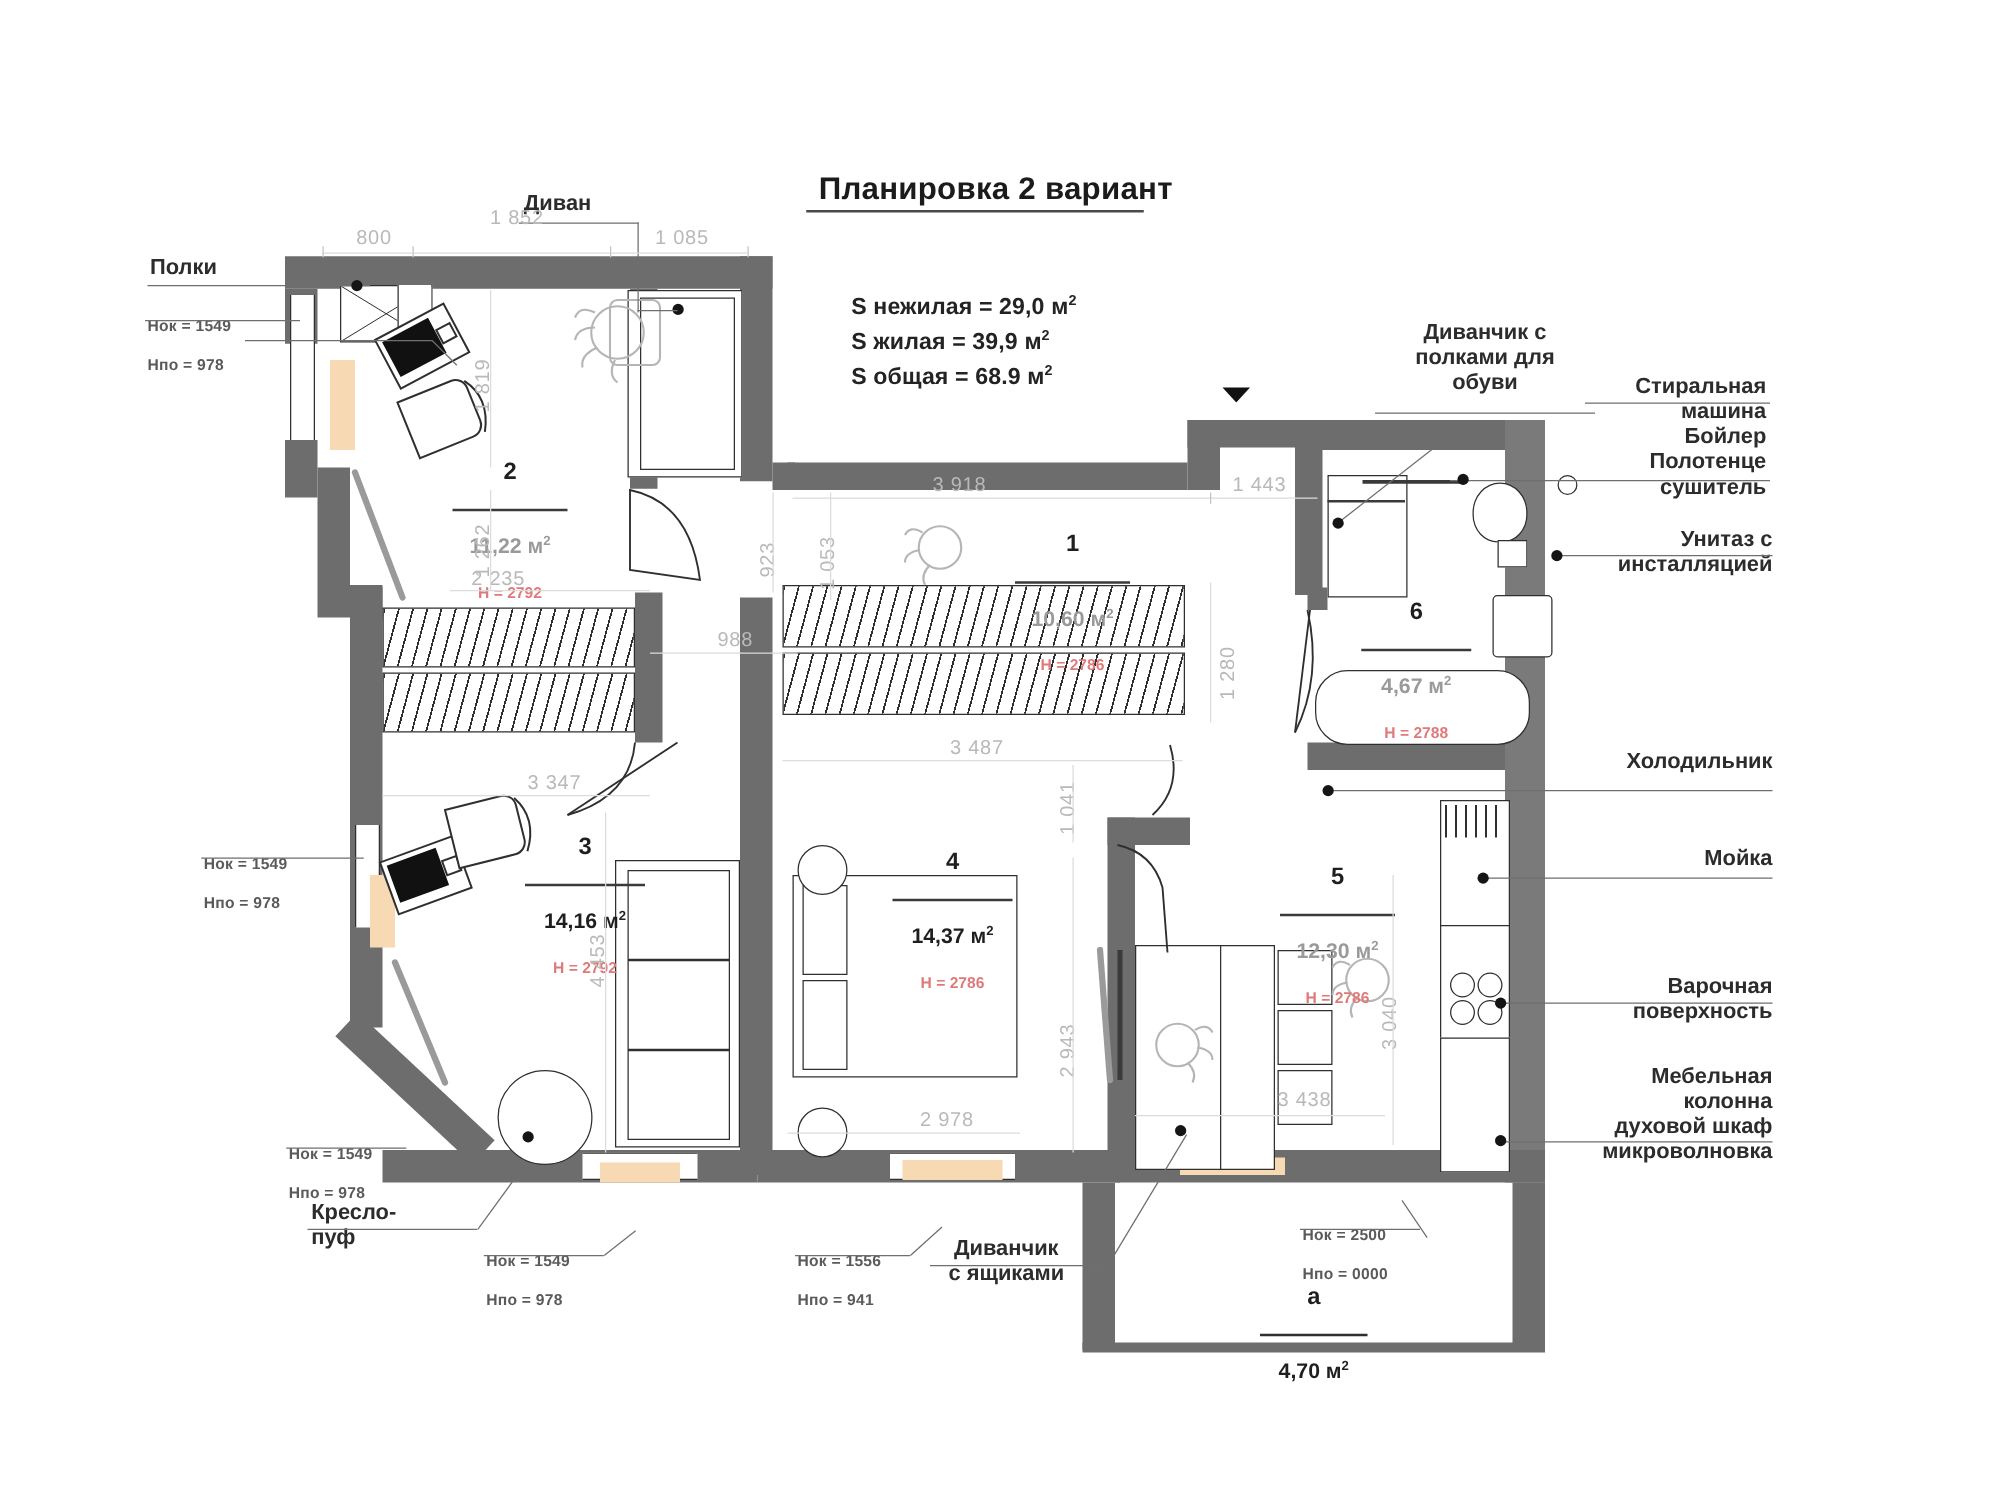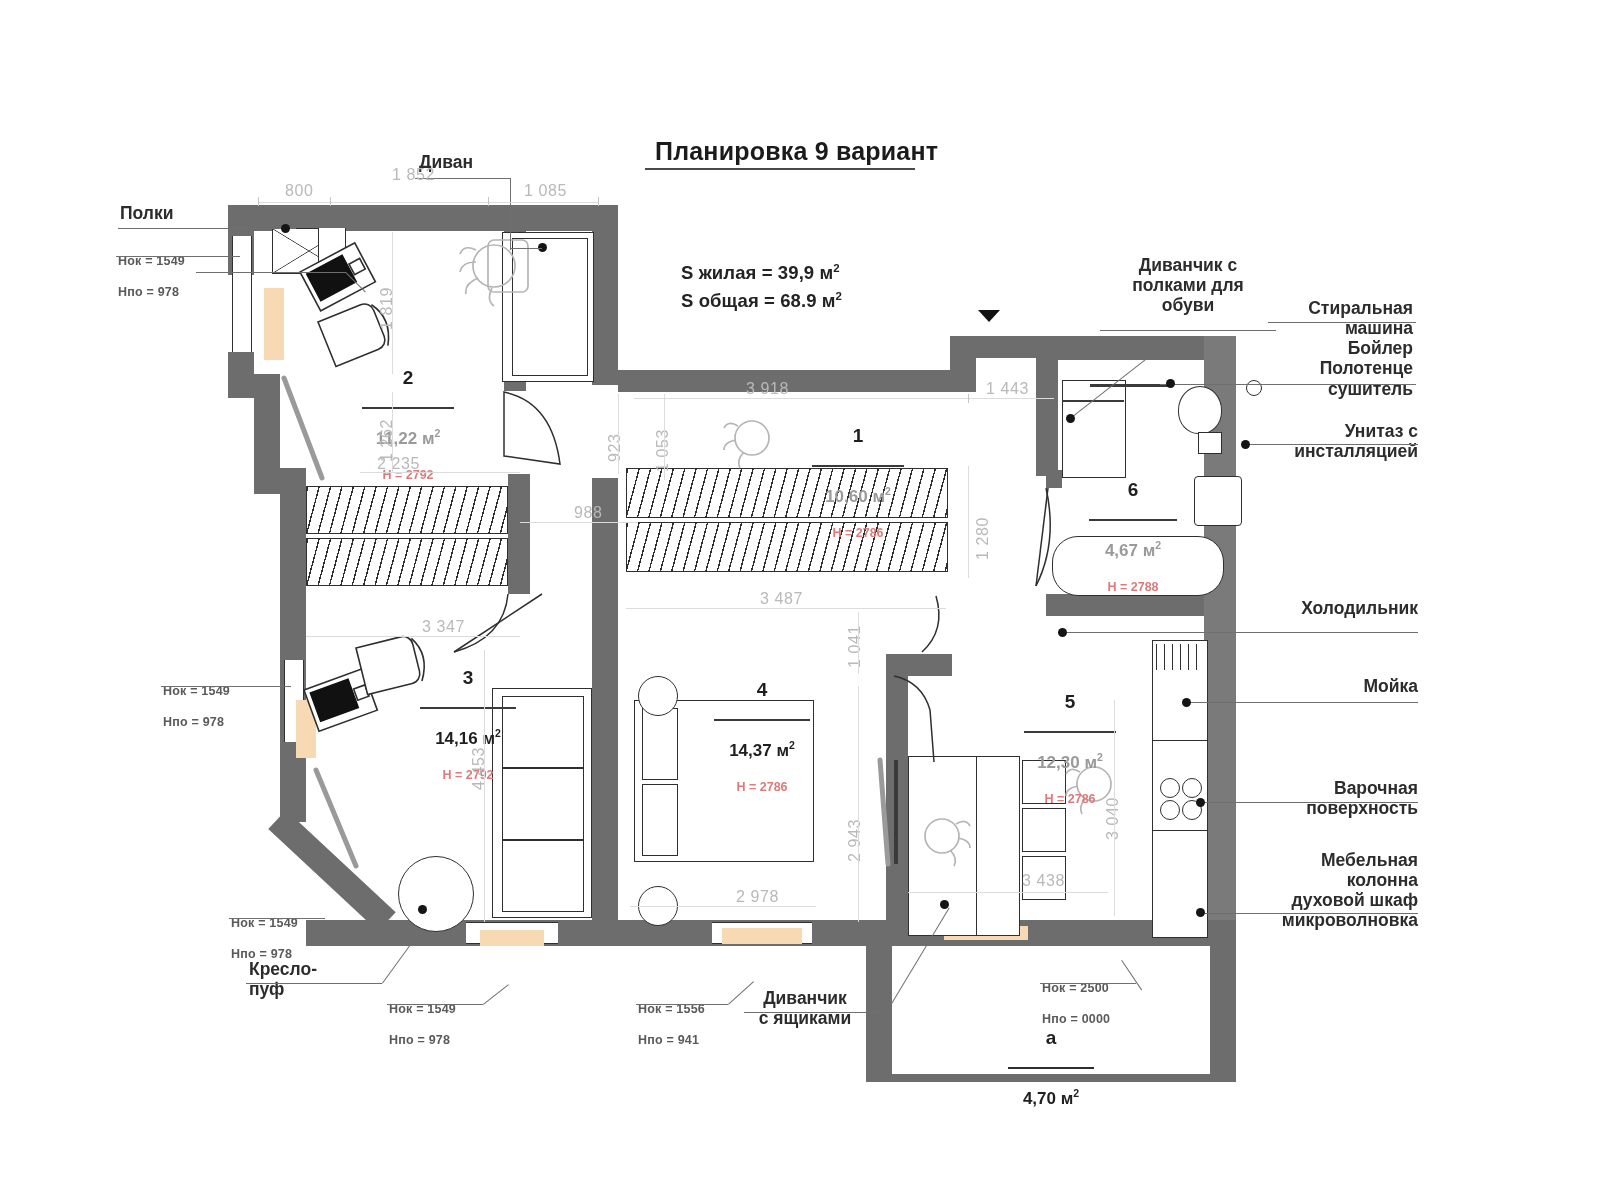--- a/index.html
+++ b/index.html
@@ -56,23 +56,25 @@
   .xbox:before{background:linear-gradient(to top right,transparent calc(50% - .7px),#2f2f2f 50%,transparent calc(50% + .7px));}
   .xbox:after{background:linear-gradient(to bottom right,transparent calc(50% - .7px),#2f2f2f 50%,transparent calc(50% + .7px));}
   svg.ov{position:absolute;left:0;top:0;width:1600px;height:1200px;overflow:visible;pointer-events:none;}
   .marker{position:absolute;width:0;height:0;border-left:11px solid transparent;border-right:11px solid transparent;border-top:12px solid #111;}
 </style>
 </head>
 <body>
 
 <div id="stage">
 
-  <div class="t title" style="left:655px;top:137px;">Планировка 9 вариант</div>
+  <div class="t title" style="left:655px;top:137px;">Планировка 2 вариант</div>
   <div class="ttl-rule" style="left:645px;top:168px;width:270px;"></div>
 
+  <div class="t areas" style="left:660px;top:213px;">
+    <span>S нежилая = 29,0 м</span><sup>2</sup></div>
   <div class="t areas" style="left:660px;top:241px;">
     <span>S жилая = 39,9 м</span><sup>2</sup></div>
   <div class="t areas" style="left:660px;top:269px;">
     <span>S общая = 68.9 м</span><sup>2</sup></div>
 
   <div class="wall" style="left:228px;top:205px;width:390px;height:26px;"></div>
   <div class="wall" style="left:228px;top:231px;width:26px;height:44px;"></div>
   <div class="wall" style="left:228px;top:352px;width:26px;height:46px;"></div>
   <div class="wall" style="left:254px;top:374px;width:26px;height:120px;"></div>
   <div class="wall" style="left:280px;top:468px;width:26px;height:280px;"></div>

